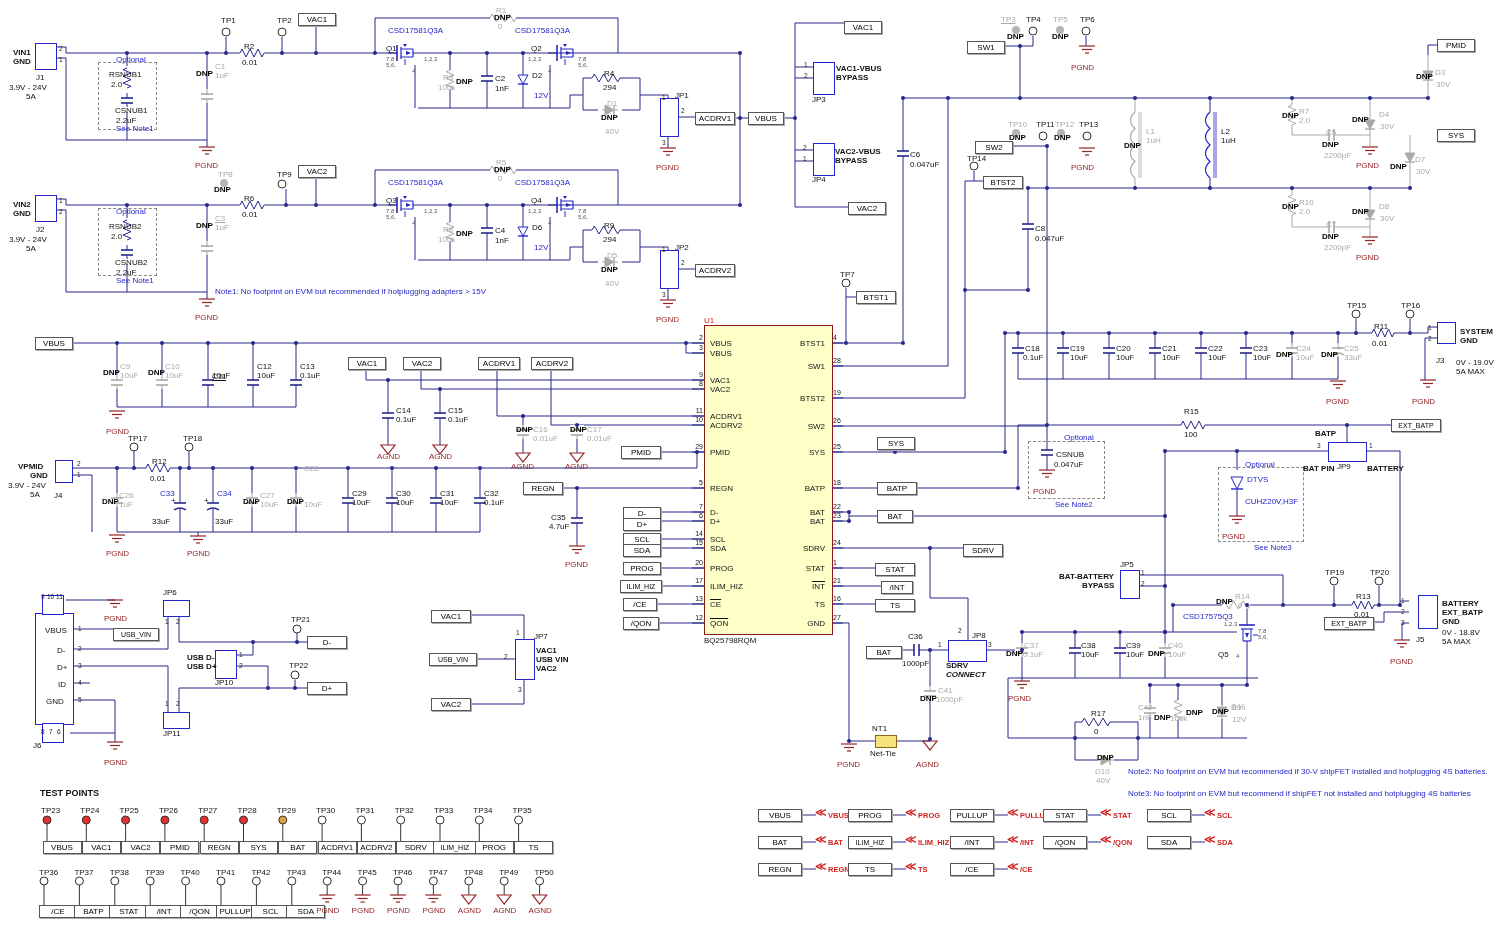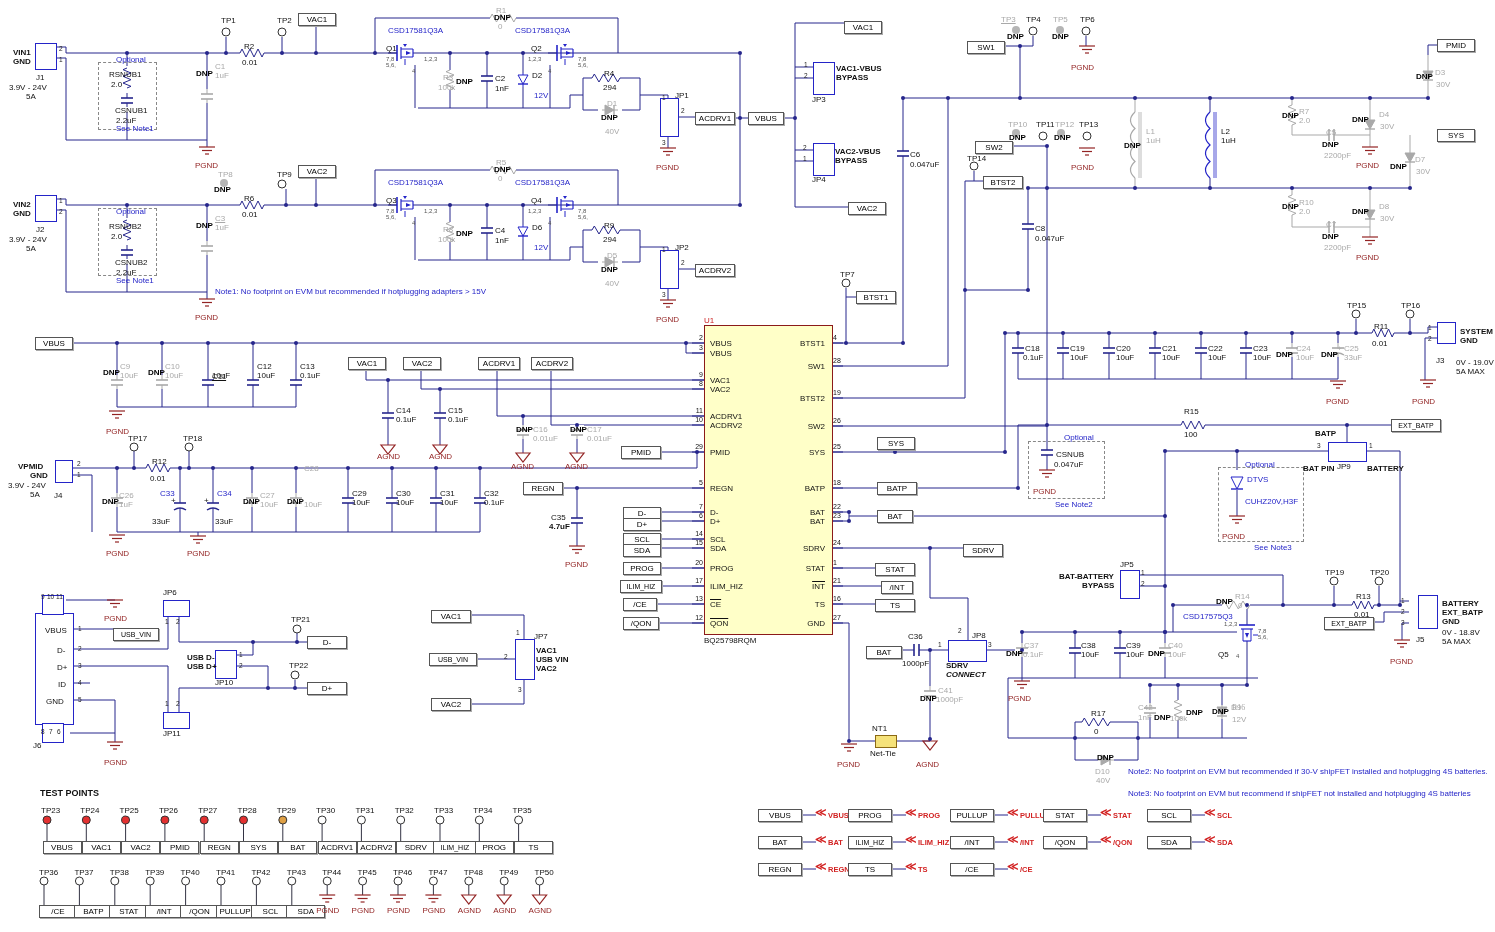--- a/index.html
+++ b/index.html
@@ -1260,21 +1260,21 @@
       <div class="t m" style="left: 429px; top: 452px;">AGND</div>
       <div class="t d" style="left: 516px; top: 425px;">DNP</div>
       <div class="t g" style="left: 533px; top: 425px;">C16</div>
       <div class="t g" style="left: 533px; top: 434px;">0.01uF</div>
       <div class="t m" style="left: 511px; top: 462px;">AGND</div>
       <div class="t d" style="left: 570px; top: 425px;">DNP</div>
       <div class="t g" style="left: 587px; top: 425px;">C17</div>
       <div class="t g" style="left: 587px; top: 434px;">0.01uF</div>
       <div class="t m" style="left: 565px; top: 462px;">AGND</div>
       <div class="t" style="left: 551px; top: 513px;">C35</div>
-      <div class="t" style="left: 549px; top: 522px; font-weight: bold;">4.7uF</div>
+      <div class="t" style="left: 549px; top: 522px;">4.7uF</div>
       <div class="t m" style="left: 565px; top: 560px;">PGND</div>
       <div class="t B" style="left: 18px; top: 462px;">VPMID</div>
       <div class="t B" style="left: 30px; top: 471px;">GND</div>
       <div class="t" style="left: 8px; top: 481px;">3.9V - 24V</div>
       <div class="t" style="left: 30px; top: 490px;">5A</div>
       <div class="t" style="left: 54px; top: 491px;">J4</div>
       <div class="t p" style="left: 77px; top: 459px;">2</div>
       <div class="t p" style="left: 77px; top: 470px;">1</div>
       <div class="t" style="left: 128px; top: 434px;">TP17</div>
       <div class="t" style="left: 183px; top: 434px;">TP18</div>

